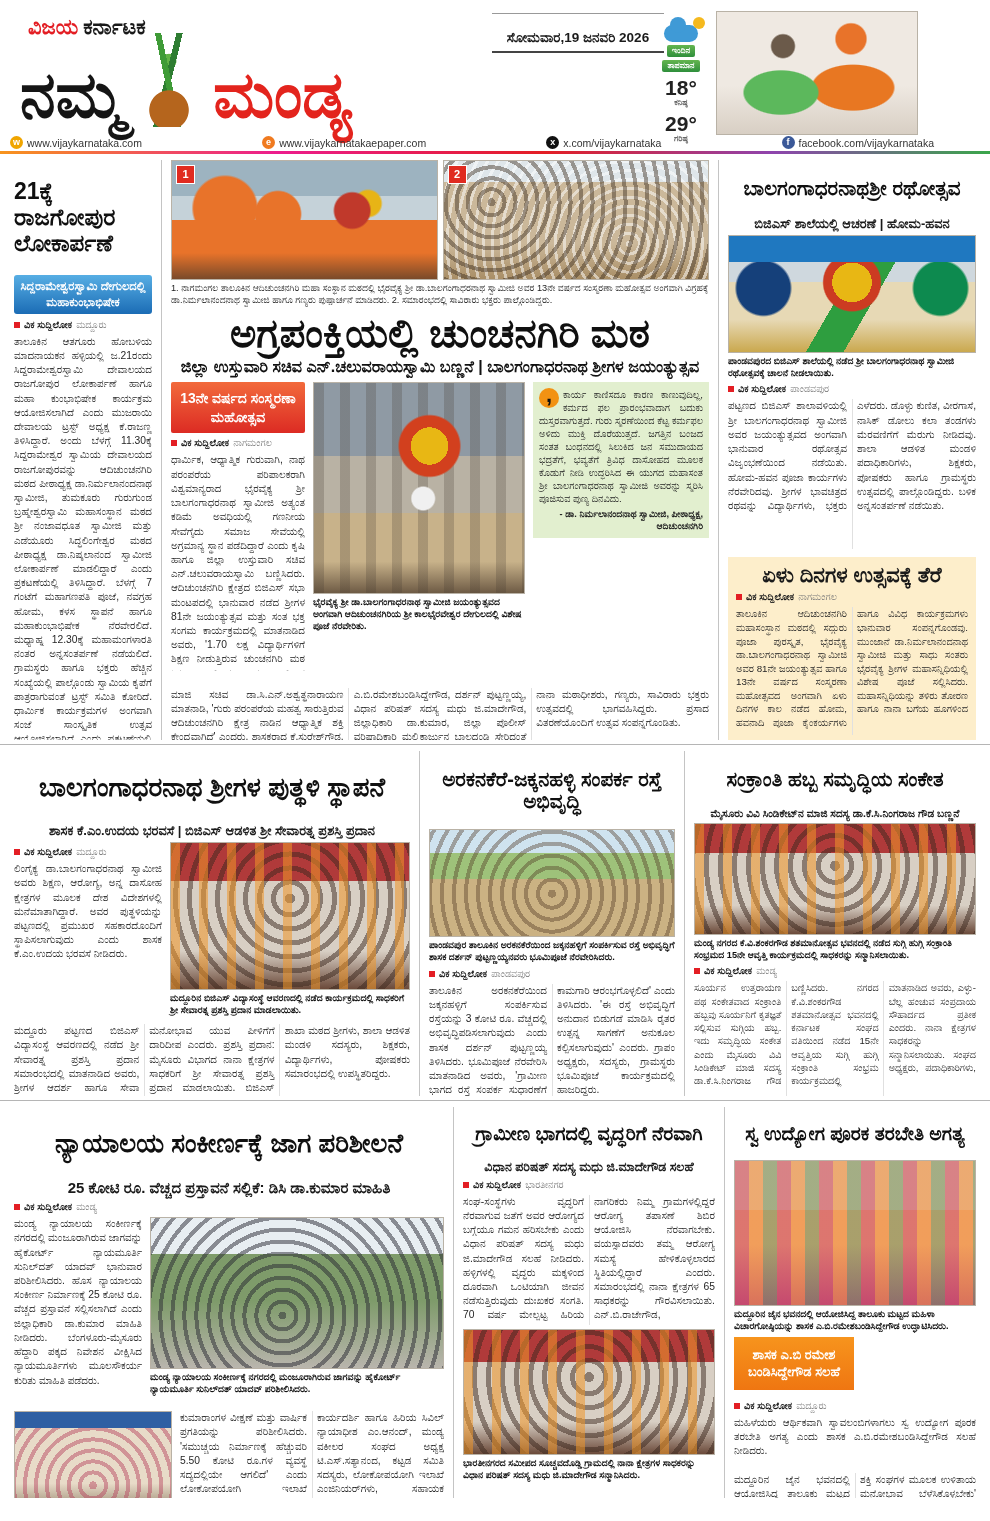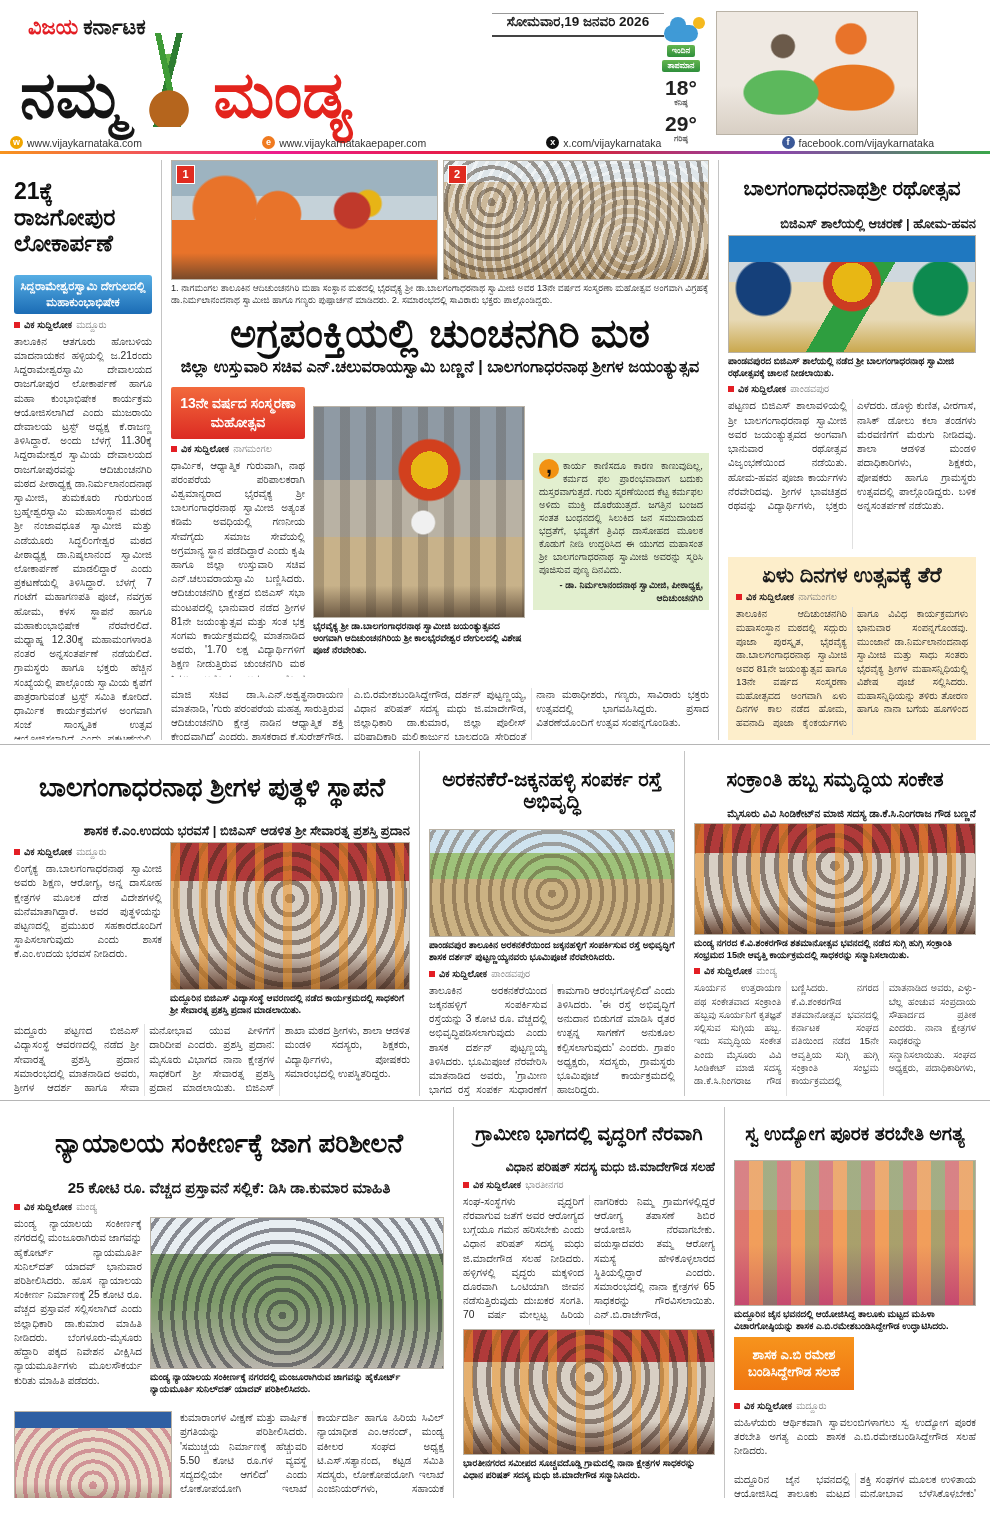--- a/index.html
+++ b/index.html
@@ -15,21 +15,21 @@
   .t-red{font-size:64px;font-weight:bold;color:#e3241d;}
   .harvest{width:84px;height:94px;margin:0 2px;position:relative;
     background:
       radial-gradient(circle at 50% 82%, #b5651d 0 22%, rgba(0,0,0,0) 23%),
       radial-gradient(circle at 42% 74%, #e8e4da 0 7%, rgba(0,0,0,0) 8%),
       radial-gradient(circle at 60% 72%, #efe9df 0 7%, rgba(0,0,0,0) 8%),
       linear-gradient(78deg, rgba(0,0,0,0) 46%, #3f9b37 46% 52%, rgba(0,0,0,0) 52%),
       linear-gradient(104deg, rgba(0,0,0,0) 46%, #2e7d32 46% 52%, rgba(0,0,0,0) 52%),
       radial-gradient(circle at 50% 30%, #62b347 0 9%, rgba(0,0,0,0) 10%);}
   .date-box{position:absolute;left:492px;top:10px;width:172px;text-align:center;font-weight:bold;
-    font-size:13.5px;border-top:1px solid #999;border-bottom:2px solid #444;padding:0 0 5px;}
+    font-size:13.5px;border-top:1px solid #999;border-bottom:2px solid #444;padding:16px 0 5px;}
   .weather{position:absolute;left:650px;top:22px;width:62px;text-align:center;}
   .cloud{margin:0 auto;width:34px;height:17px;background:#3f9ad6;border-radius:12px;position:relative;}
   .cloud::before{content:"";position:absolute;left:6px;top:-8px;width:16px;height:16px;background:#3f9ad6;border-radius:50%;}
   .cloud::after{content:"";position:absolute;right:-7px;top:-8px;width:12px;height:12px;background:#f5b91e;border-radius:50%;}
   .w-badge{display:block;margin:3px auto 0;width:fit-content;background:linear-gradient(#64b54f,#2f8f3c);
     color:#fff;font-size:8px;font-weight:bold;padding:1px 5px;border-radius:2px;}
   .temp{font-size:21px;font-weight:bold;line-height:1;margin-top:5px;color:#222;}
   .temp-label{font-size:8px;color:#666;font-weight:bold;}
   .mast-photo{position:absolute;left:716px;top:8px;width:202px;height:124px;border:1px solid #c9bfae;}
   .mast-caption{position:absolute;left:924px;top:10px;width:60px;font-size:8.6px;line-height:1.32;color:#222;}
@@ -121,28 +121,28 @@
     radial-gradient(ellipse at 68% 62%, #e87722 0 21%, rgba(0,0,0,0) 22%),
     linear-gradient(180deg,#efe9e2 0 60%,#d8cfc4 100%);}
 
   
   .colA1{width:138px;flex:0 0 auto;}
   .colB1{width:548px;flex:0 0 auto;}
   .colC1{flex:1;}
   .strip{display:flex;gap:5px;}
   .strip .photo{flex:1;height:120px;}
   .strip-cap{font-size:9.2px;line-height:1.3;color:#222;margin:3px 0 2px;}
-  .main-flex{display:flex;gap:8px;height:300px;align-items:center;}
+  .main-flex{display:flex;gap:8px;height:300px;}
   .main-left{width:134px;flex:0 0 auto;}
   .main-mid{width:212px;flex:0 0 auto;}
   .main-right{flex:1;}
   .main-bottom{height:74px;overflow:hidden;margin-top:6px;}
   .h-colA{font-size:23px;}
   .h-colC{font-size:20px;text-align:center;}
-  .sub-c{font-size:13px;font-weight:bold;text-align:right;margin:3px 0;}
+  .sub-c{font-size:13px;font-weight:bold;text-align:center;margin:3px 0;}
   .ybox-h{font-size:21px;font-weight:bold;text-align:center;margin:0 0 2px;}
 
   
   .colA2{width:396px;flex:0 0 auto;}
   .colB2{width:256px;flex:0 0 auto;}
   .colC2{flex:1;}
   .h-r2a{font-size:26px;text-align:center;}
   .h-r2{font-size:20px;text-align:center;}
   .r2a-flex{display:flex;gap:8px;margin-top:2px;}
   .r2a-left{width:148px;flex:0 0 auto;}

